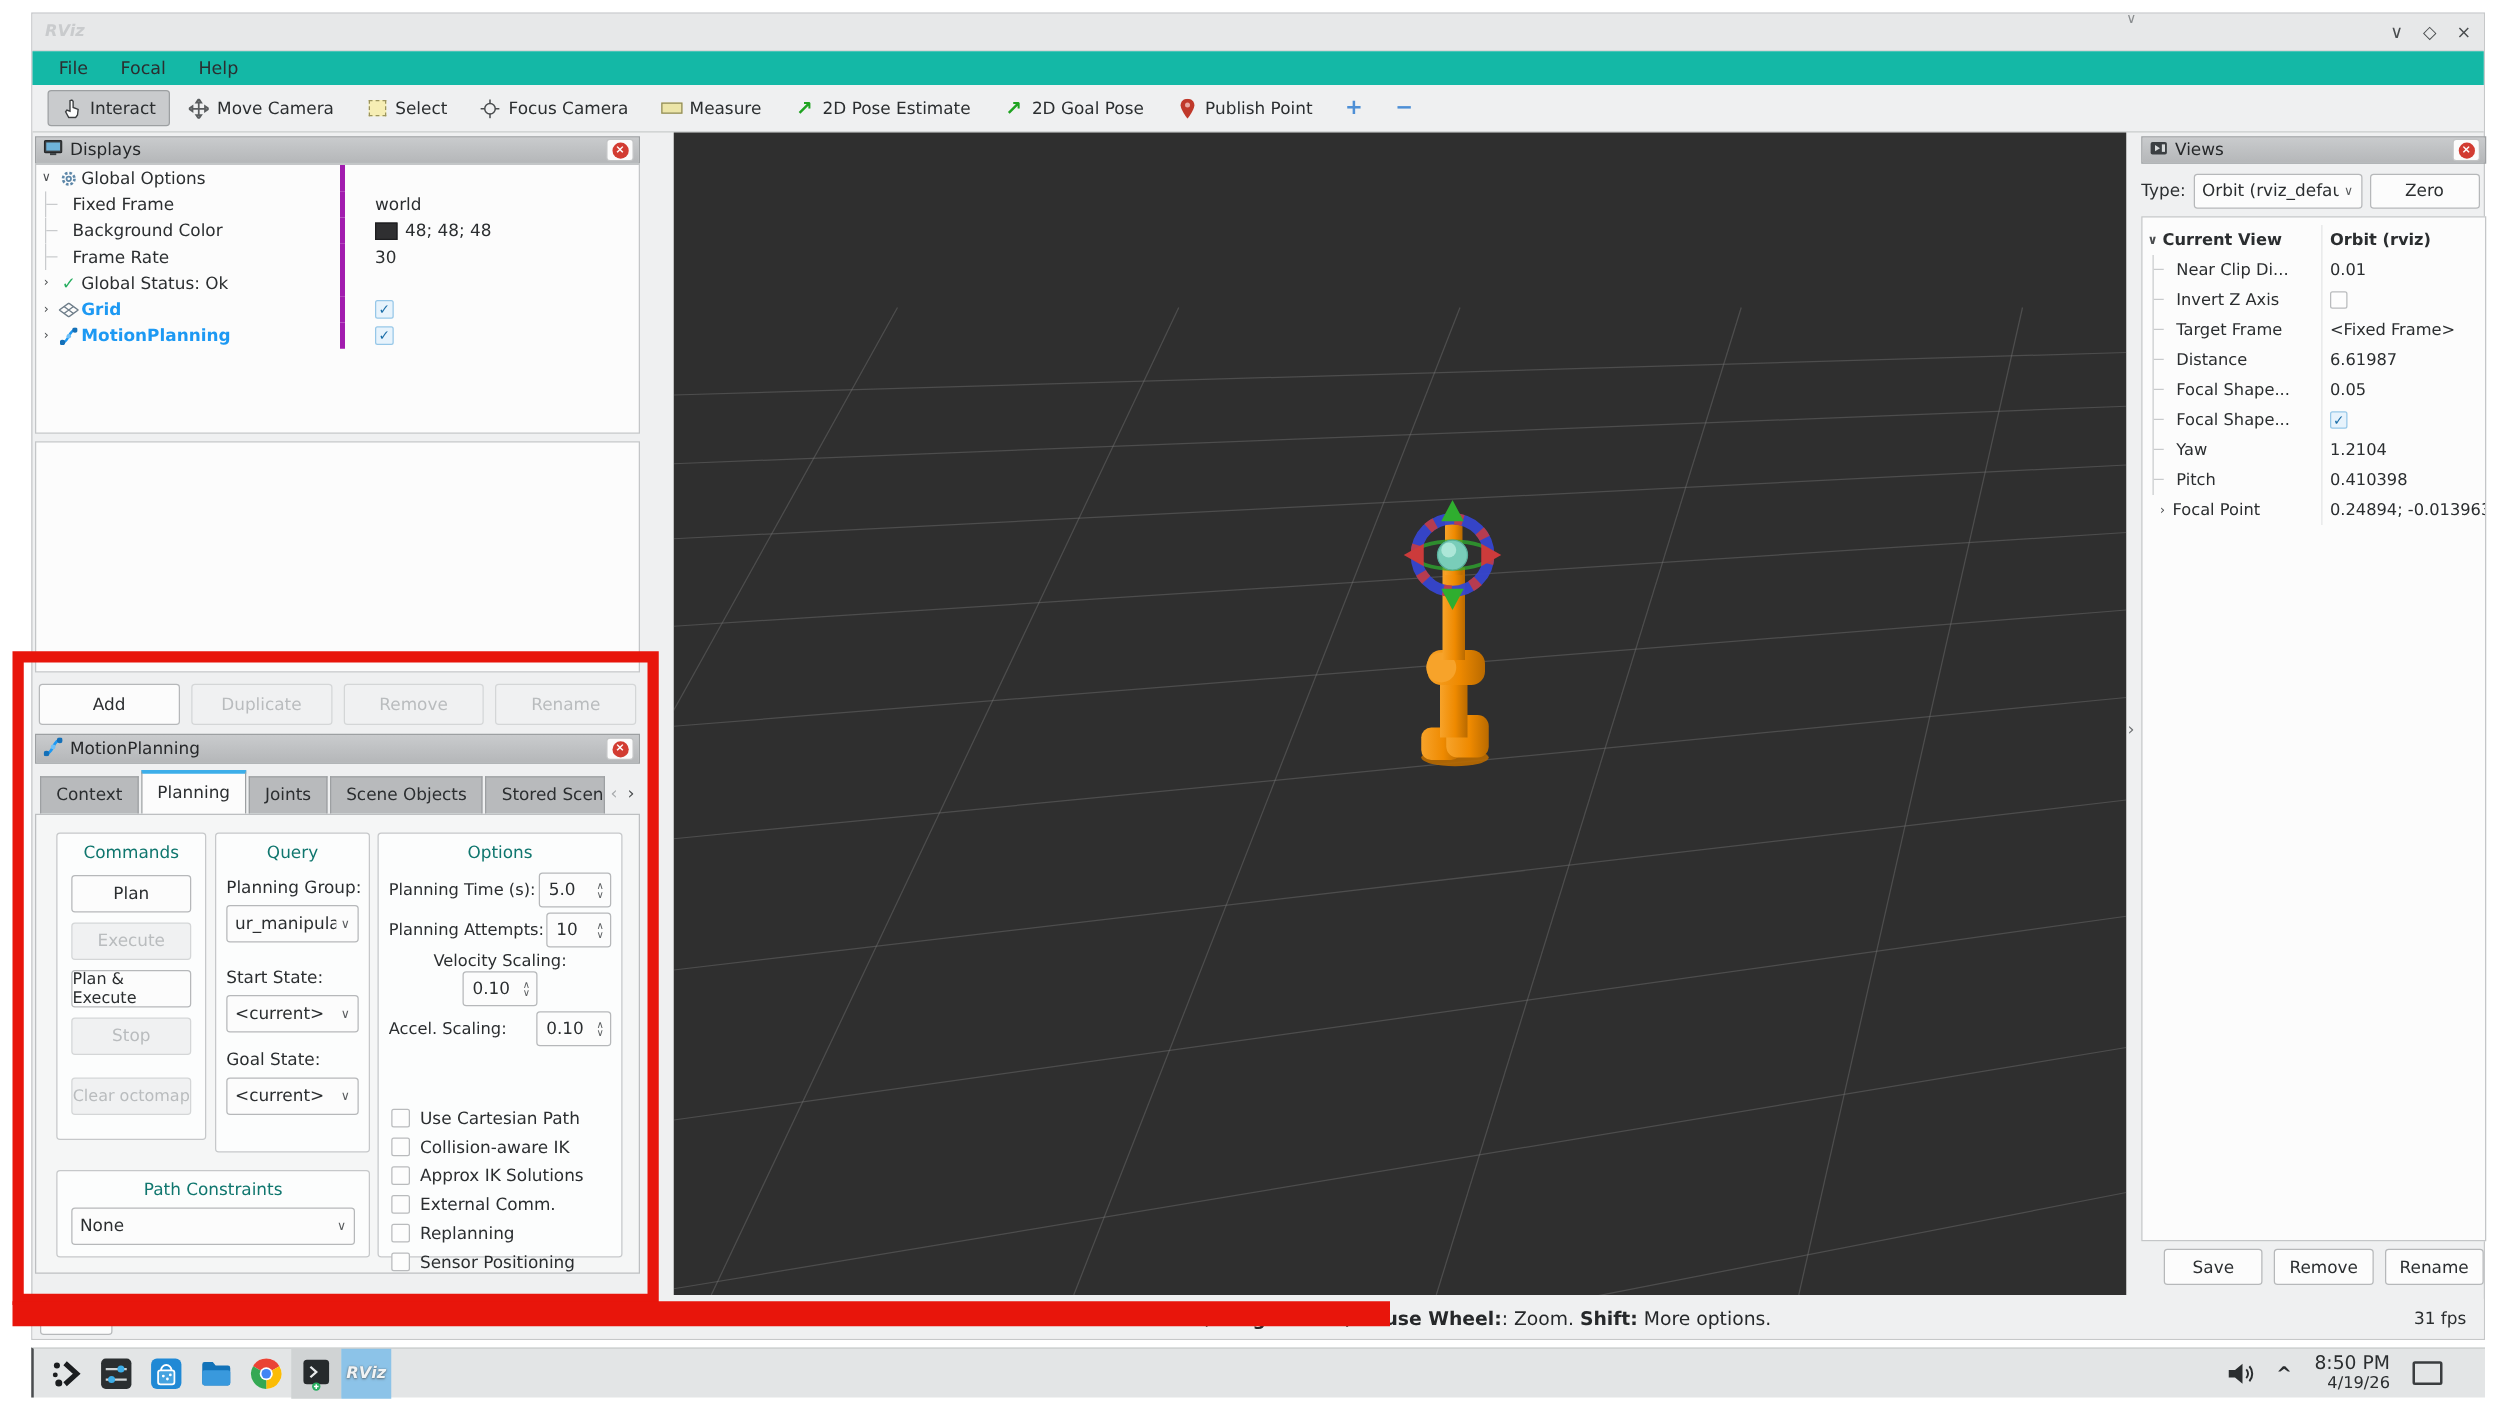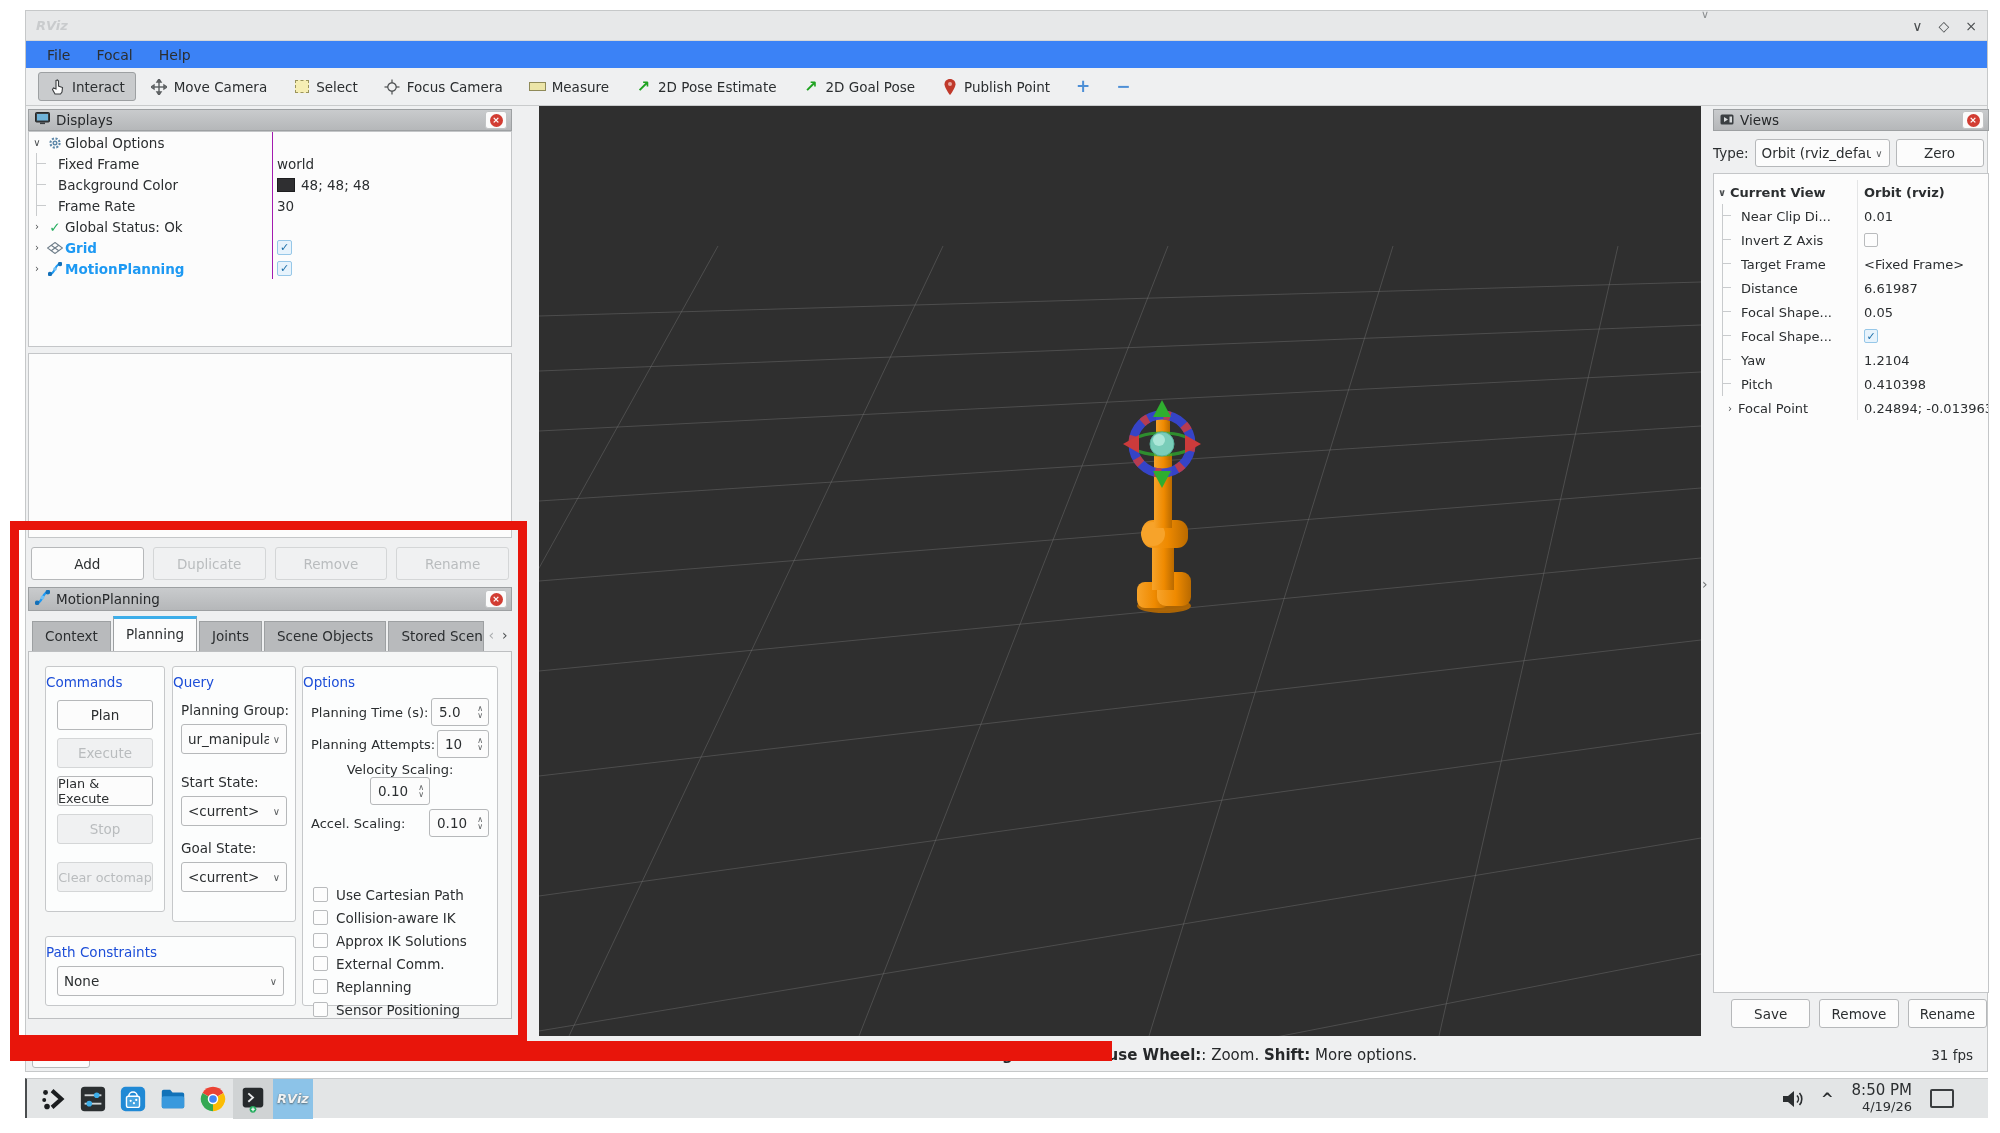--- a/index.html
+++ b/index.html
@@ -7,21 +7,21 @@
 
   
   #window { position:absolute; left:25px; top:10px; width:1963px; height:1062px; background:#eff0f1; border:1px solid #c6c8c9; }
   #titlebar { position:absolute; left:0; top:0; width:100%; height:30px; background:#e7e8e9; border-bottom:1px solid #d6d7d8; display:flex; align-items:center; }
   #titlebar .logo { margin-left:10px; color:#c9cbcd; font-size:13px; font-weight:bold; font-style:italic; }
   #titlebar .title { position:absolute; left:0; right:0; text-align:center; font-size:14px; color:#3a3d3f; }
   .win-controls { position:absolute; right:10px; top:0; height:30px; display:flex; align-items:center; gap:16px; }
   .win-controls span { font-size:14px; color:#4a4d4f; cursor:default; }
   .notch { position:absolute; right:278px; top:-3px; font-size:11px; color:#8a8d8f; }
 
-  #menubar { position:absolute; left:0; top:30px; width:100%; height:27px; display:flex; align-items:center; padding-left:8px; background:#3b82f6; }
+  #menubar { position:absolute; left:0; top:30px; width:100%; height:27px; display:flex; align-items:center; padding-left:8px; background:#14b8a6; }
   #menubar .mi { padding:2px 13px; font-size:14px; }
 
   #toolbar { position:absolute; left:0; top:57px; width:100%; height:38px; display:flex; align-items:center; padding-left:12px; gap:4px; background:#eff0f1; border-bottom:1px solid #c9cbcc; }
   .tool { display:flex; align-items:center; gap:6px; padding:5px 10px; border-radius:3px; font-size:13.5px; border:1px solid transparent; }
   .tool.active { background:#c9cbcd; border-color:#9da0a2; }
   .ticon { display:inline-flex; width:17px; height:17px; align-items:center; justify-content:center; }
   .sel-box { width:14px; height:13px; background:#f6eeb4; border:1px dashed #9b945c; }
   .ruler-box { width:17px; height:9px; background:#ece5a8; border:1px solid #8f8a58; }
   .green-arrow { color:#1fa321; font-size:16px; font-weight:bold; line-height:1; }
   .blue-glyph { color:#4d8fd6; font-size:17px; font-weight:bold; line-height:1; }
@@ -35,28 +35,28 @@
   .btn.disabled { background:#f0f1f2; border-color:#d4d6d7; color:#b9bcbe; }
   .checkbox { width:15px; height:15px; border:1px solid #b9bbbd; border-radius:2px; background:#fdfdfd; display:inline-flex; align-items:center; justify-content:center; font-size:11px; }
   .checkbox.checked { background:#e7f3fc; border-color:#96c7e8; color:#1c6ea8; font-weight:bold; }
   .dropdown { background:#fcfcfc; border:1px solid #b6b8ba; border-radius:3px; display:flex; align-items:center; justify-content:space-between; padding:0 6px; font-size:13.5px; }
   .dropdown .dd-val { overflow:hidden; white-space:nowrap; }
   .chev { color:#5a5d5f; font-size:10px; margin-left:4px; }
   .spinbox { background:#fcfcfc; border:1px solid #b6b8ba; border-radius:3px; display:flex; align-items:center; padding-left:7px; font-size:13.5px; }
   .spin-arrows { margin-left:auto; display:flex; flex-direction:column; align-items:center; padding:0 5px; color:#5a5d5f; }
   .spin-arrows span { font-size:8px; line-height:7px; }
   .groupbox { position:absolute; background:#fcfdfd; border:1px solid #c6c8ca; border-radius:3px; }
-  .group-title { font-size:13.5px; padding-top:7px; color:#1d4ed8; }
+  .group-title { text-align:center; font-size:13.5px; padding-top:7px; color:#0f766e; }
 
   
   #displays { position:absolute; left:2px; top:98px; width:484px; }
   .treebox { background:#fcfcfc; border:1px solid #c4c6c8; margin-top:0; }
   .trow { display:flex; height:21px; align-items:center; font-size:13.5px; }
   .trow .lcol { width:243px; display:flex; align-items:center; height:100%; overflow:hidden; }
-  .trow .vcol { flex:1; display:flex; align-items:center; height:100%; border-left:1px solid #a21caf; padding-left:4px; gap:6px; overflow:hidden; }
+  .trow .vcol { flex:1; display:flex; align-items:center; height:100%; border-left:4px solid #a21caf; padding-left:24px; gap:6px; overflow:hidden; }
   .exp { width:16px; text-align:center; color:#4a4d4f; font-size:10px; flex:none; }
   .ricon { width:20px; text-align:center; flex:none; display:inline-flex; justify-content:center; }
   .guide { width:16px; height:21px; margin-left:7px; border-left:1px solid #c9cbcd; position:relative; flex:none; }
   .guide::after { content:''; position:absolute; left:0; top:10px; width:9px; border-top:1px solid #c9cbcd; }
   .blue-name { color:#1d99f3; font-weight:bold; }
   .swatch { width:18px; height:14px; background:#2f2f31; border:1px solid #1d1d1f; flex:none; }
   #displays-desc { background:#fcfcfc; border:1px solid #c4c6c8; }
   .btnrow { display:flex; gap:9px; }
 
   

